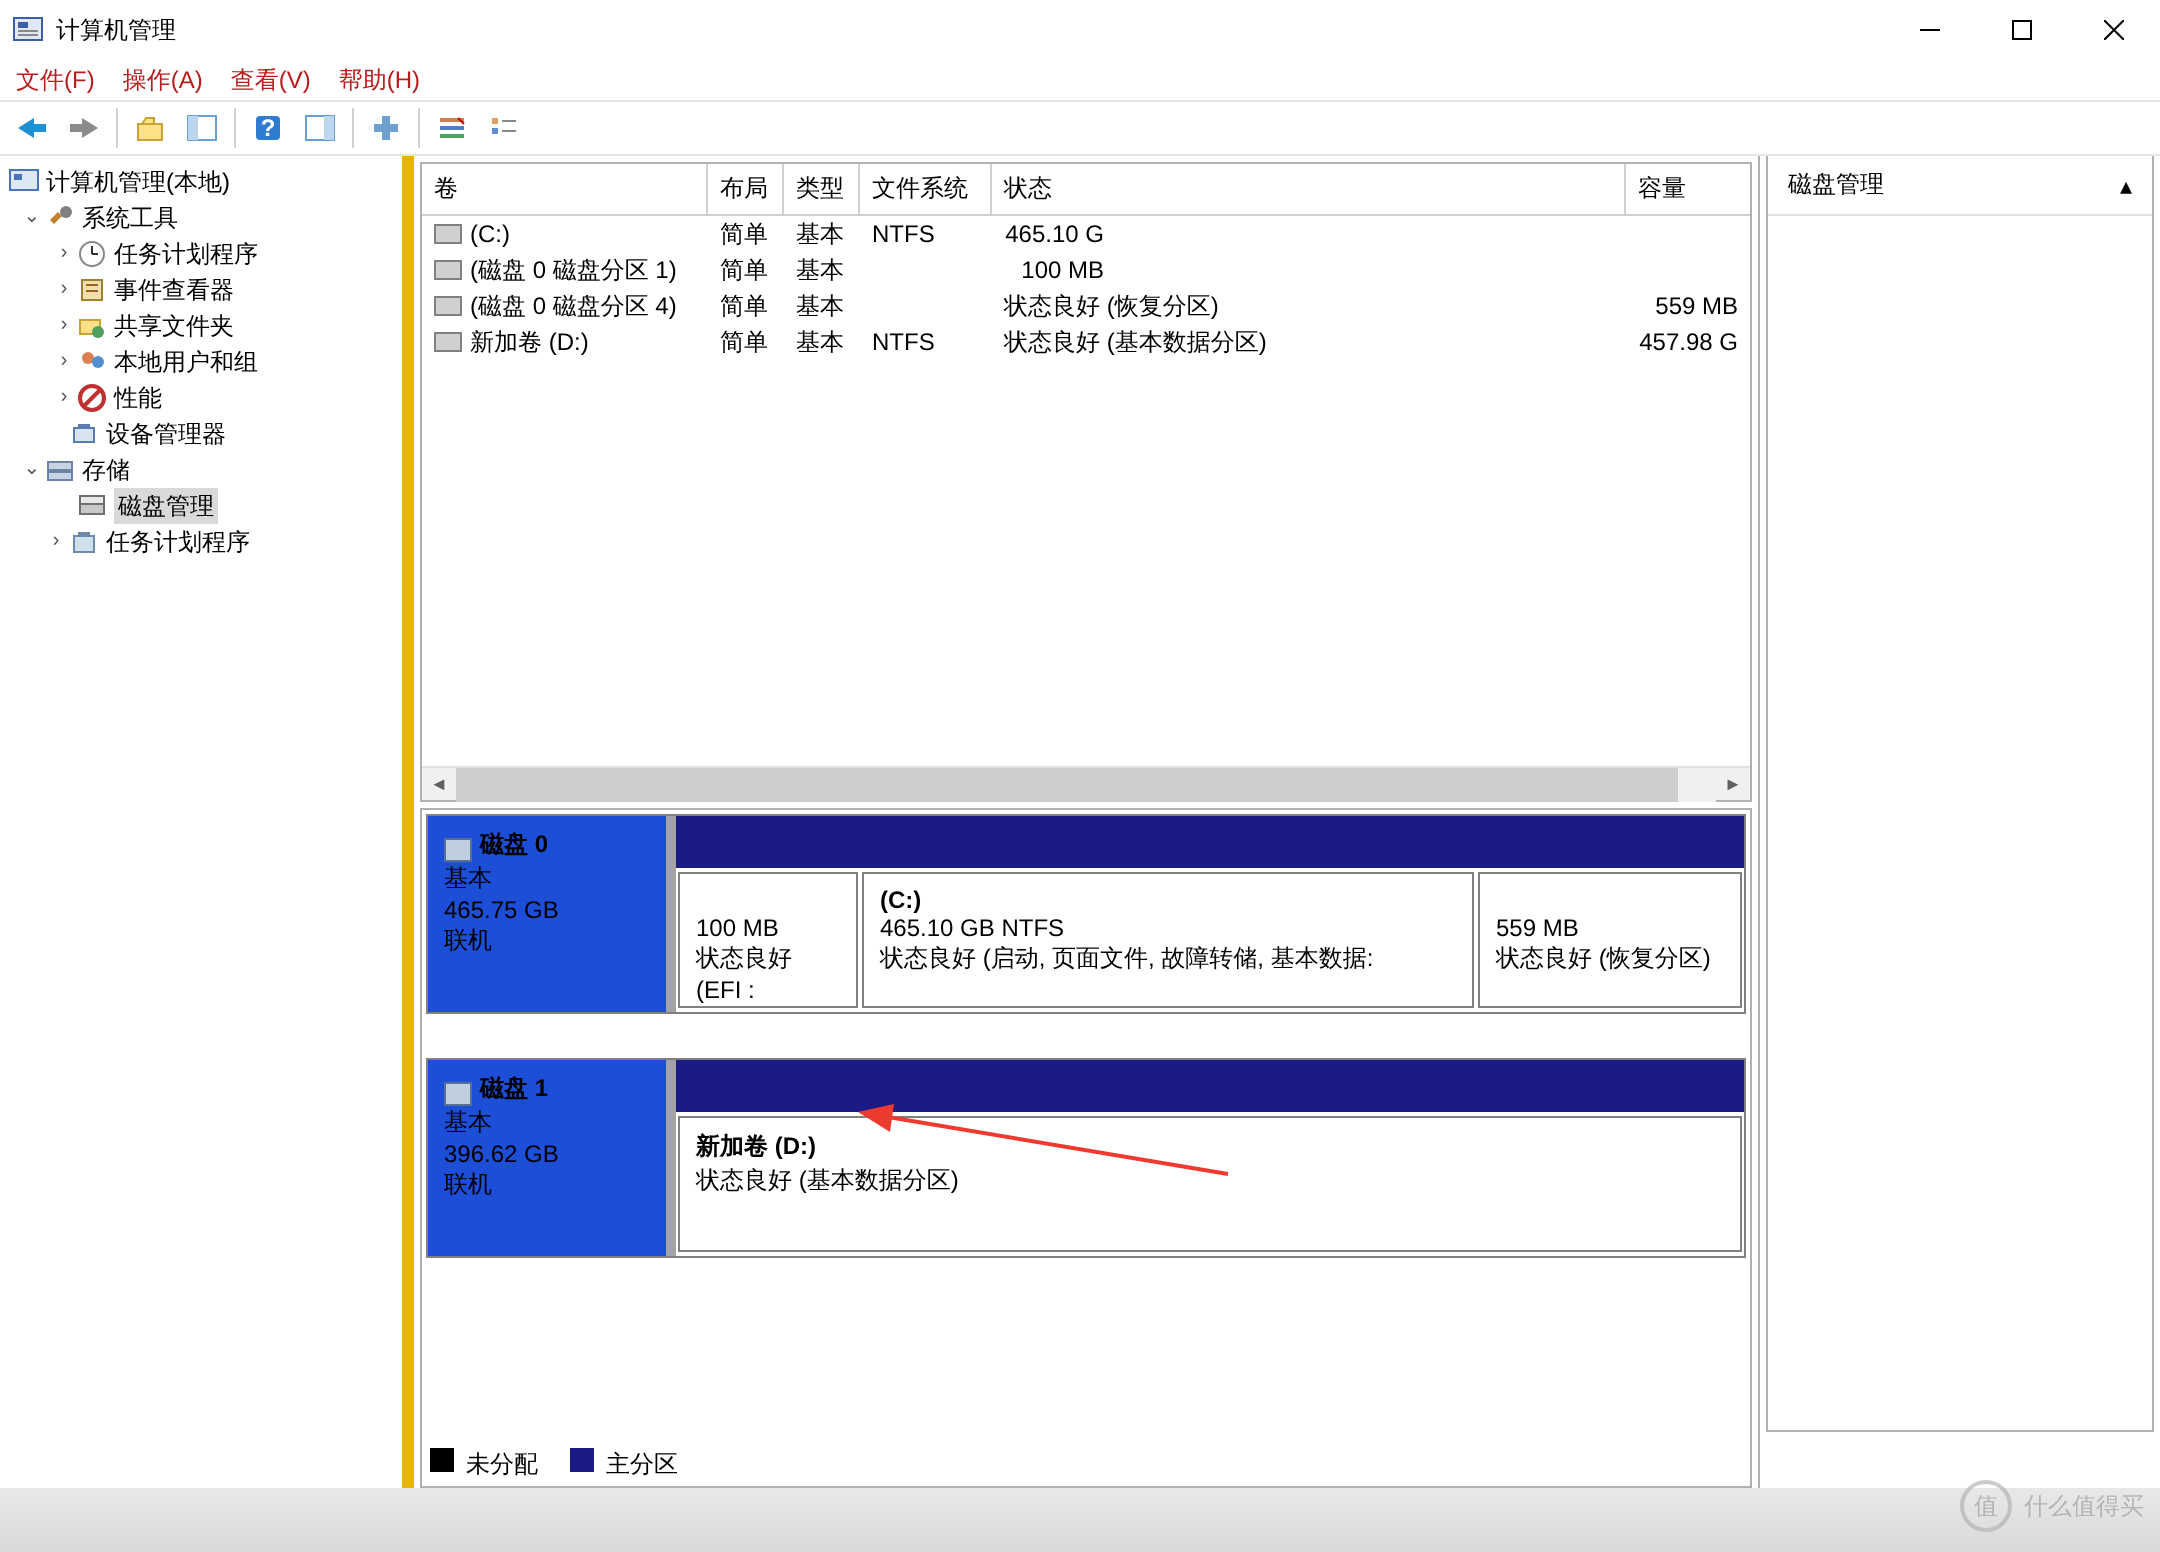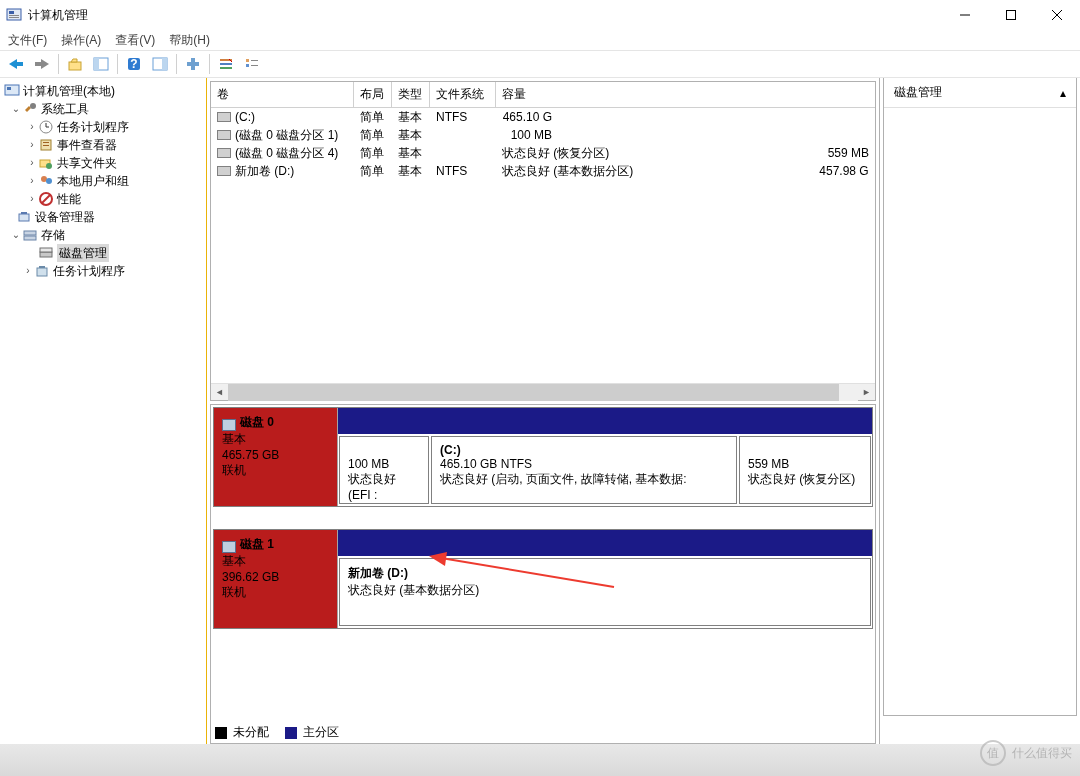--- a/index.html
+++ b/index.html
@@ -7,30 +7,30 @@
 
 
 .titlebar { height: 30px; display: flex; align-items: center; padding-left: 6px; border-bottom: 0; }
 .titlebar .icon { width: 16px; height: 16px; margin-right: 6px; }
 .titlebar .title { color: #000; }
 .window-controls { margin-left: auto; display: flex; }
 .window-controls div { width: 46px; height: 30px; display: flex; align-items: center; justify-content: center; color: #000; }
 
 
 .menubar { height: 20px; display: flex; align-items: center; padding-left: 8px; gap: 14px; }
-.menubar span { color: #404040; }
+.menubar span { color: #b91c1c; }
 
 
 .toolbar { height: 28px; border-top: 1px solid #e5e5e5; border-bottom: 1px solid #e5e5e5; display: flex; align-items: center; padding-left: 4px; gap: 2px; background: #fff; }
 .toolbar .btn { width: 24px; height: 22px; display: flex; align-items: center; justify-content: center; }
 .toolbar .sep { width: 1px; height: 20px; background: #d0d0d0; margin: 0 2px; }
 
 
 .main { display: flex; height: calc(776px - 30px - 20px - 28px - 32px); }
-.tree-pane { width: 207px; border-right: 1px solid #eab308; padding-top: 4px; overflow: hidden; }
+.tree-pane { width: 207px; border-right: 6px solid #eab308; padding-top: 4px; overflow: hidden; }
 .content-pane { flex: 1; display: flex; flex-direction: column; border-right: 1px solid #b0b0b0; }
 .actions-pane { width: 200px; }
 
 
 .tree { }
 .tree-row { display: flex; align-items: center; height: 18px; line-height: 18px; white-space: nowrap; }
 .tree-row .twisty { width: 12px; text-align: center; color: #555; font-size: 10px; }
 .tree-row .t-icon { width: 16px; height: 16px; margin-right: 3px; display: inline-flex; align-items: center; justify-content: center; }
 .tree-row.selected .label-wrap { background: #d9d9d9; padding: 0 2px; }
 
@@ -42,28 +42,28 @@
 .vol-row { display: flex; height: 18px; align-items: center; }
 .vol-row .cell { padding: 1px 6px; white-space: nowrap; overflow: hidden; }
 .vol-scroll { height: 17px; background: #f0f0f0; display: flex; align-items: center; border-top: 1px solid #e0e0e0; }
 .vol-scroll .track { flex: 1; height: 17px; background: #f0f0f0; position: relative; margin: 0 17px; }
 .vol-scroll .thumb { position: absolute; left: 0; top: 0; height: 17px; width: 97%; background: #cdcdcd; }
 .vol-scroll .arrow { width: 17px; height: 17px; position: absolute; display: flex; align-items: center; justify-content: center; color: #606060; font-size: 9px; }
 
 
 .disk-area { flex: 1; border: 1px solid #b0b0b0; margin: 3px 3px 0 3px; padding: 2px; overflow: hidden; position: relative; }
 .disk-block { display: flex; border: 1px solid #808080; margin-bottom: 22px; }
-.disk-info { width: 124px; border-right: 1px solid #a3a3a3; padding: 6px 8px; background: #b91c1c; }
+.disk-info { width: 124px; border-right: 5px solid #a3a3a3; padding: 6px 8px; background: #1d4ed8; }
 .disk-info .disk-title { font-weight: bold; display: flex; align-items: center; }
 .disk-stripes { flex: 1; display: flex; flex-direction: column; }
 .stripe-header { height: 26px; background: #1b1a87; }
 .stripe-parts { display: flex; height: 72px; }
 .part { border: 1px solid #808080; margin: 2px 1px; padding: 6px 8px; background: #fff; position: relative; overflow: hidden; }
 .part .pname { font-weight: bold; }
-.legend { position: absolute; left: 4px; bottom: 2px; display: flex; align-items: center; gap: 6px; }
+.legend { position: absolute; left: 4px; bottom: 2px; display: flex; align-items: flex-start; gap: 6px; }
 .legend .sw { width: 12px; height: 12px; display: inline-block; }
 .legend .lt { margin-right: 10px; }
 
 
 .actions-pane .ap-header { border: 1px solid #b0b0b0; border-bottom: 1px solid #d0d0d0; margin: 3px 3px 0 3px; padding: 4px 8px; font-weight: bold; background: #fff; }
 .actions-pane .ap-body { border-left: 1px solid #b0b0b0; border-right: 1px solid #b0b0b0; border-bottom: 1px solid #b0b0b0; margin: 0 3px; height: calc(100% - 28px); }
 .actions-pane .ap-title { background: #fff; padding: 6px 10px; border-bottom: 1px solid #e0e0e0; display:flex; justify-content: space-between; align-items:center; }
 .actions-pane .ap-item { padding: 6px 20px; display:flex; justify-content: space-between; align-items:center; }
 
 
@@ -253,21 +253,21 @@
       <div class="tree-row" style="padding-left:26px">
         <span class="twisty">›</span>
         <span class="t-icon">
             <svg width="16" height="16">
               <circle cx="8" cy="8" r="6" fill="none" stroke="#c03030" stroke-width="2"></circle>
               <line x1="4" y1="12" x2="12" y2="4" stroke="#c03030" stroke-width="2"></line>
             </svg>
           </span>
         <span>性能</span>
       </div>
-      <div class="tree-row" style="padding-left:16px">
+      <div class="tree-row" style="padding-left:34px">
         <span class="t-icon">
             <svg width="16" height="16">
               <rect x="3" y="5" width="10" height="7" fill="#d8e4f2" stroke="#5a7ab0"></rect>
               <rect x="5" y="3" width="6" height="2" fill="#5a7ab0"></rect>
             </svg>
           </span>
         <span>设备管理器</span>
       </div>
       <div class="tree-row" style="padding-left:10px">
         <span class="twisty">⌄</span>
@@ -302,20 +302,21 @@
   </div>
 
   <div class="content-pane">
 
     <div class="vol-area">
       <div class="vol-header">
         <div class="col" style="width:143px">卷</div>
         <div class="col" style="width:38px">布局</div>
         <div class="col" style="width:38px">类型</div>
         <div class="col" style="width:66px">文件系统</div>
+        <div class="col" style="flex:1">状态</div>
         <div class="col" style="width:62px;border-right:0">容量</div>
       </div>
       <div class="vol-body" id="vol-body">
           <div class="vol-row">
             <div class="cell" style="width:143px"><span class="drive-icon"></span>(C:)</div>
             <div class="cell" style="width:38px">简单</div>
             <div class="cell" style="width:38px">基本</div>
             <div class="cell" style="width:66px">NTFS</div>
             <div class="cell" style="width:62px;text-align:right">465.10 G</div>
           </div>
@@ -333,21 +334,21 @@
             <div class="cell" style="width:66px"></div>
             <div class="cell" style="flex:1">状态良好 (恢复分区)</div>
             <div class="cell" style="width:62px;text-align:right">559 MB</div>
           </div>
           <div class="vol-row">
             <div class="cell" style="width:143px"><span class="drive-icon"></span>新加卷 (D:)</div>
             <div class="cell" style="width:38px">简单</div>
             <div class="cell" style="width:38px">基本</div>
             <div class="cell" style="width:66px">NTFS</div>
             <div class="cell" style="flex:1">状态良好 (基本数据分区)</div>
-            <div class="cell" style="width:62px;text-align:center">457.98 G</div>
+            <div class="cell" style="width:62px;text-align:right">457.98 G</div>
           </div>
         </div>
       <div class="vol-scroll" style="position:relative">
         <div class="arrow" style="left:0">◄</div>
         <div class="track">
             <div class="thumb"></div>
           </div>
         <div class="arrow" style="right:0">►</div>
       </div>
     </div>

